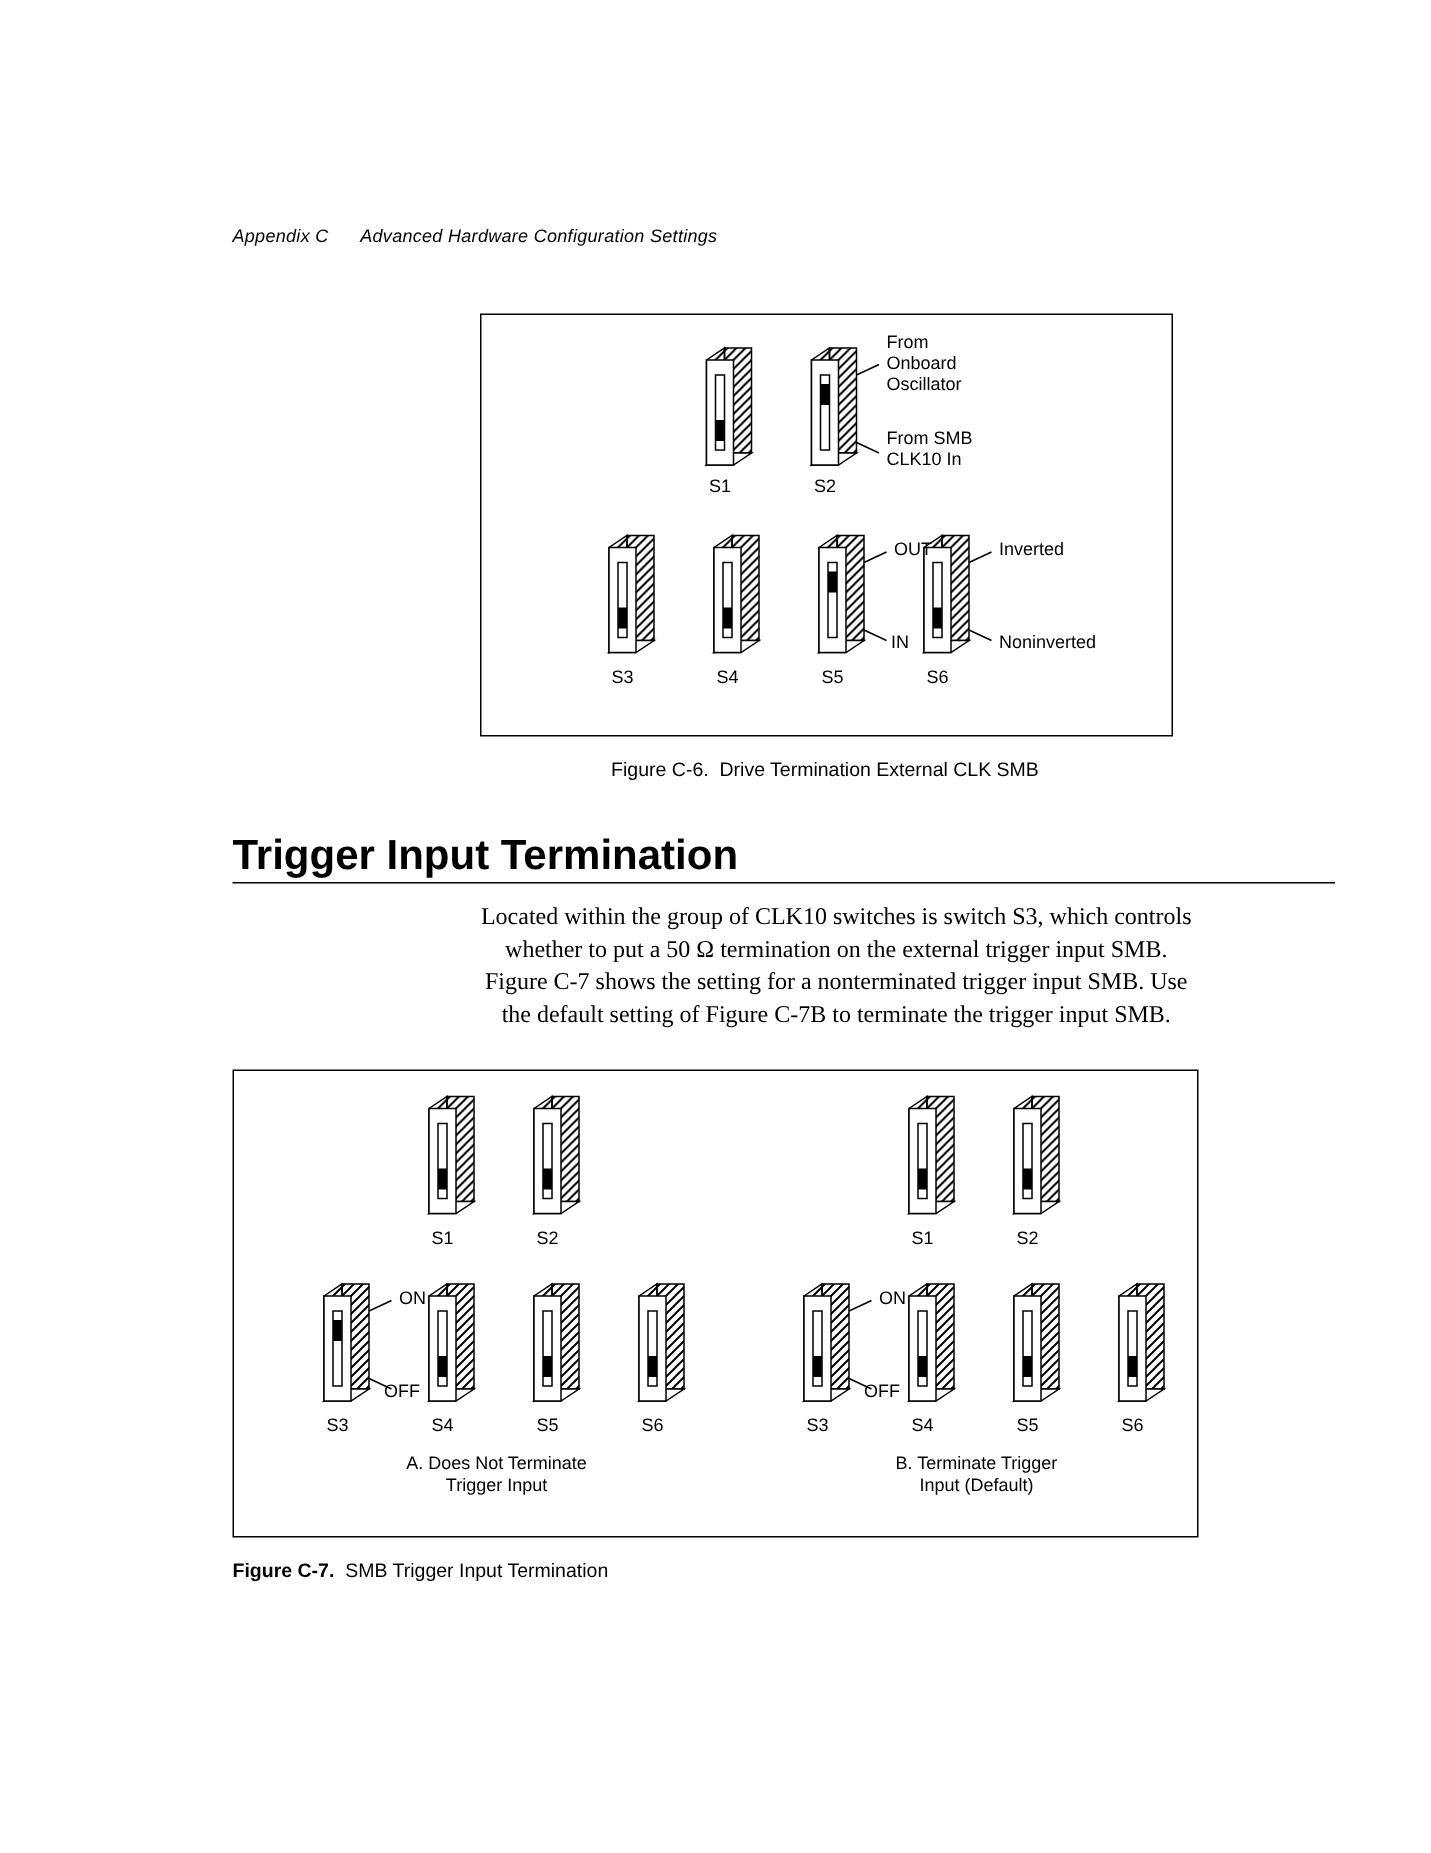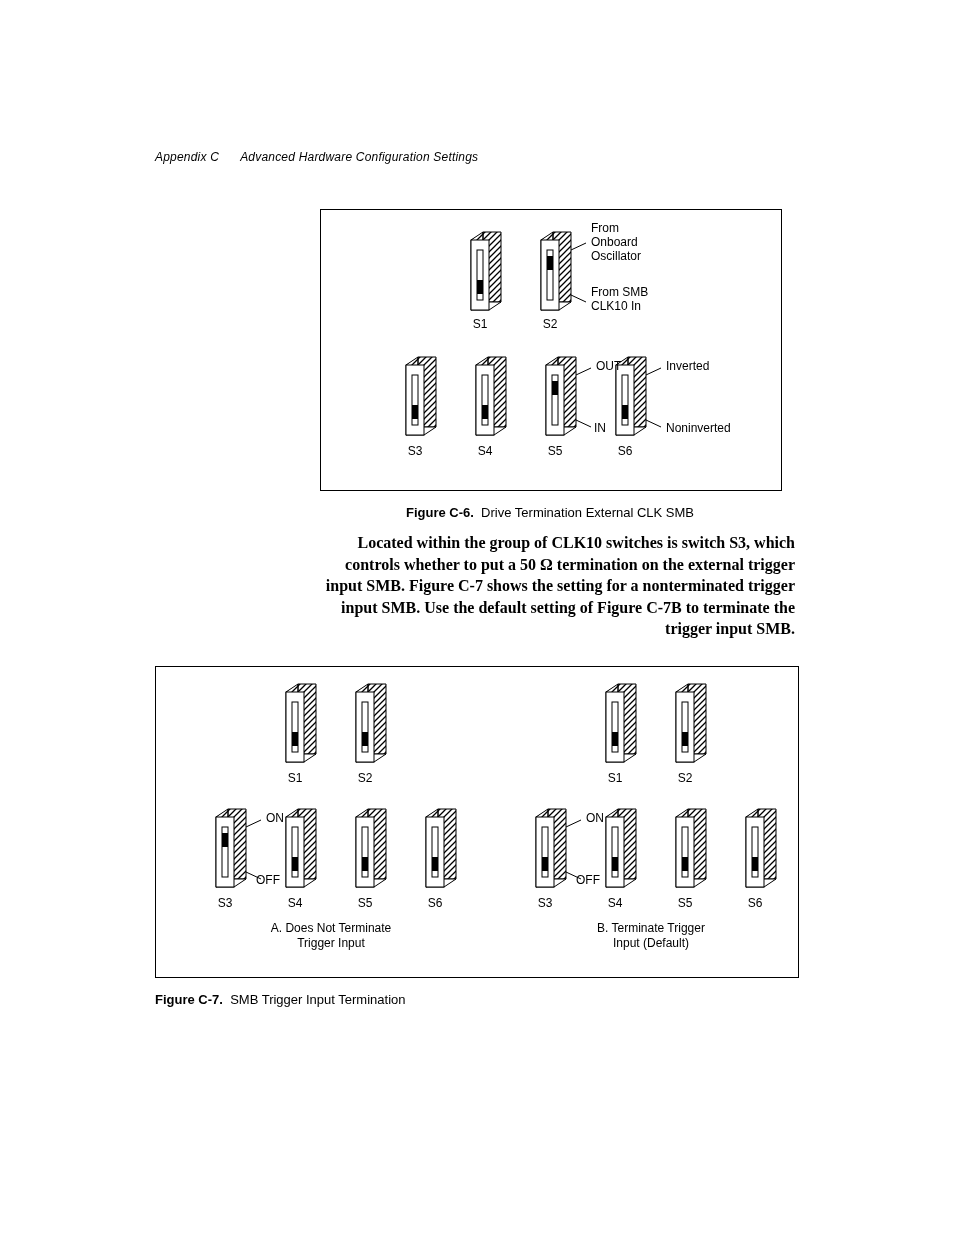--- a/index.html
+++ b/index.html
@@ -33,38 +33,37 @@
   }
   .fig-box svg { position: absolute; inset: 0; }
 
   .caption {
     font-family: Arial, Helvetica, sans-serif;
     font-size: 13px;
     text-align: center;
     margin: 14px 0 0 165px;
     width: 460px;
   }
-  .caption .capnum { font-weight: bold; margin-top: 37px; }
+  .caption .capnum { font-weight: normal; margin-top: 37px; }
 
   h1.section {
     font-family: Arial, Helvetica, sans-serif;
     font-weight: bold;
     font-size: 28px;
     margin: 34px 0 4px 0;
     padding-bottom: 2px;
     border-bottom: 1px solid #000;
   }
 
   .body-para {
     font-size: 16px;
     line-height: 1.35;
     margin: 12px 0 0 165px;
     width: 475px;
-    text-align: right;
-    font-weight: bold;
+    text-align: center;
   }
 
   .fig-box2 {
     border: 1px solid #000;
     margin: 26px 0 10px 0;
     width: 642px;
     height: 310px;
     position: relative;
   }
   .fig-box2 svg { position: absolute; inset: 0; }
@@ -191,20 +190,21 @@
       <text x="234" y="245" text-anchor="middle">S5</text>
       <text x="304" y="245" text-anchor="middle">S6</text>
     </svg>
   </div>
 
   <div class="caption">
     <span class="capnum">Figure C-6.</span>
     &nbsp;<span>Drive Termination External CLK SMB</span>
   </div>
 
+  <h1 class="section">Trigger Input Termination</h1>
 
   <p class="body-para">Located within the group of CLK10 switches is switch S3, which controls whether to put a 50 Ω termination on the external trigger input SMB. Figure C-7 shows the setting for a nonterminated trigger input SMB. Use the default setting of Figure C-7B to terminate the trigger input SMB.</p>
 
   <div class="fig-box2">
     <svg viewBox="0 0 642 310">
       <defs>
         <pattern id="hatch2" patternUnits="userSpaceOnUse" width="6" height="6">
           <path d="M-2,2 l4,-4 M0,6 l6,-6 M4,8 l4,-4" stroke="#000" stroke-width="1.3"></path>
         </pattern>
       </defs>

